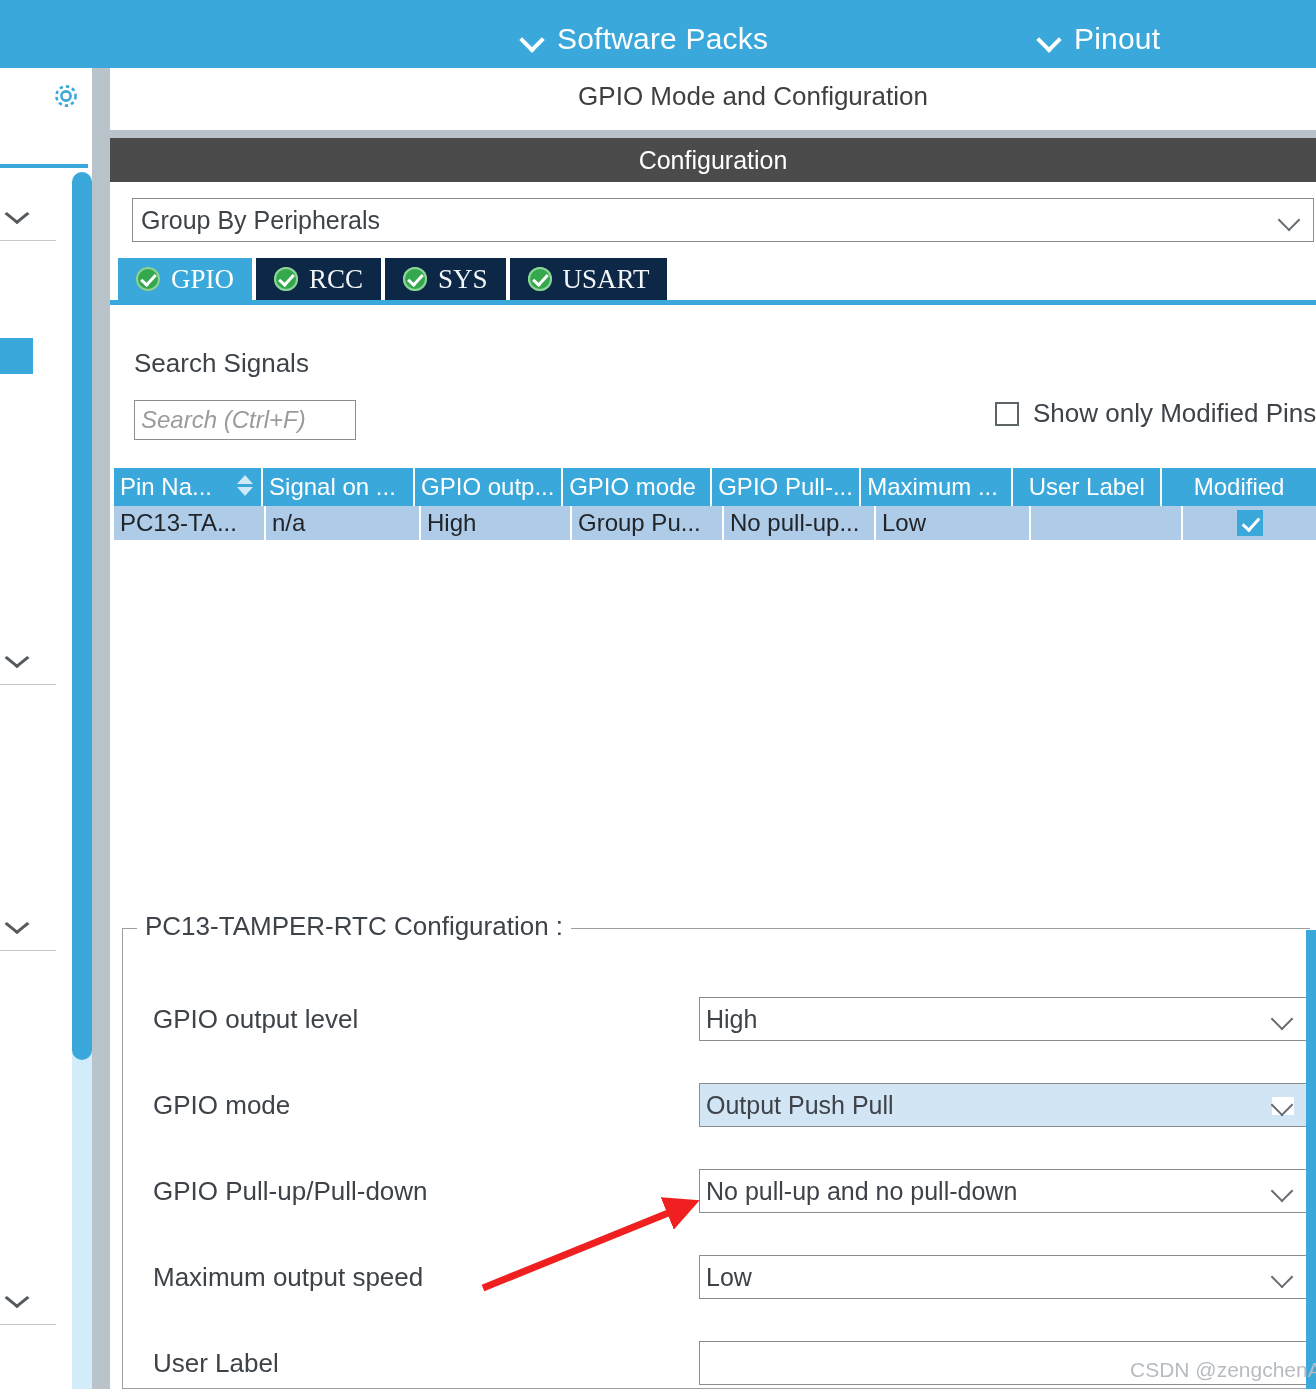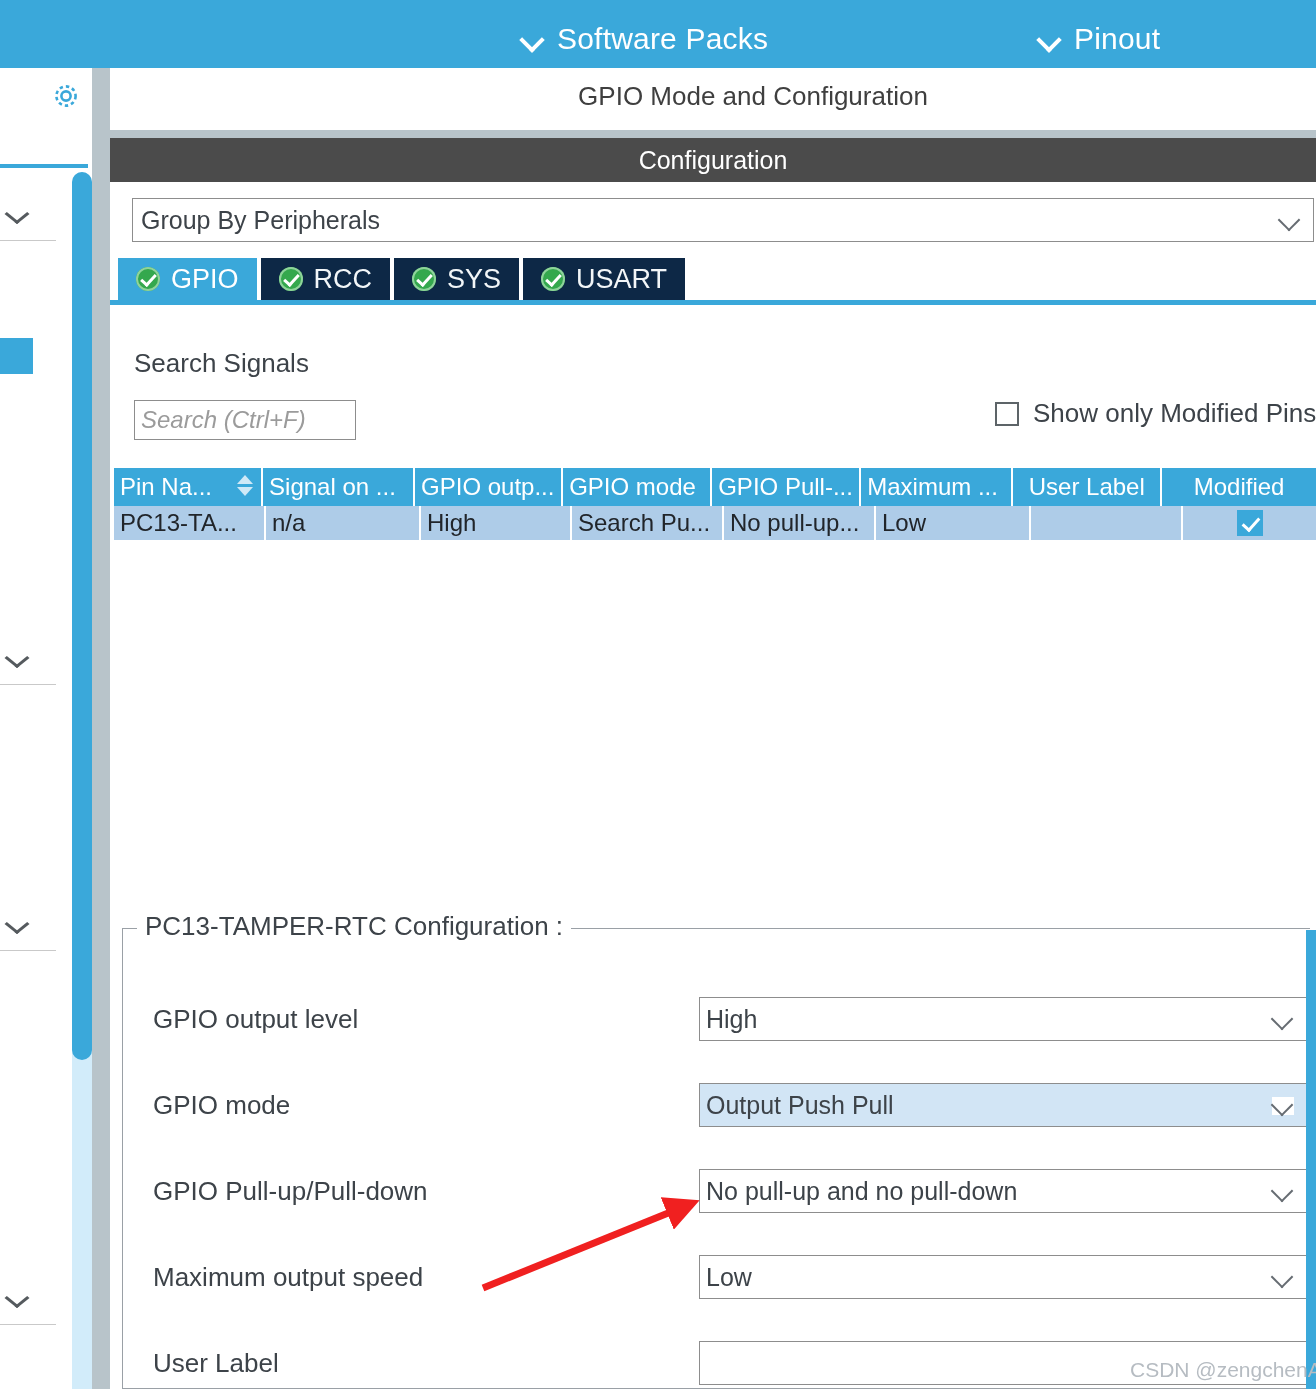--- a/index.html
+++ b/index.html
@@ -199,20 +199,21 @@
     height: 42px;
     display: flex;
     align-items: center;
     gap: 11px;
     padding: 8px 18px;
     background: #0d2846;
     color: #f2f6f8;
     font-size: 27px;
     margin-right: 4px;
     white-space: nowrap;
+    font-family: Liberation Serif, serif;
   }
   .tab.active {
     background: #3aa8da;
     color: #ffffff;
   }
   .tabs-underline {
     position: absolute;
     left: 0; top: 232px; width: 1206px; height: 5px;
     background: #3aa8da;
   }
@@ -553,21 +554,21 @@
         </div>
         <div class="th" style="width:157px; justify-content:center; padding-left:0; border-right:none;">
           <span>Modified</span>
         </div>
       </div>
 
       <div class="pt-row">
         <div class="td" style="width:152px;">PC13-TA...</div>
         <div class="td" style="width:155px;">n/a</div>
         <div class="td" style="width:151px;">High</div>
-        <div class="td" style="width:152px;">Search Pu...</div>
+        <div class="td" style="width:152px;">Group Pu...</div>
         <div class="td" style="width:152px;">No pull-up...</div>
         <div class="td" style="width:155px;">Low</div>
         <div class="td" style="width:152px;"></div>
         <div class="td center" style="width:133px; border-right:none;">
           <span class="cbx-checked"></span>
         </div>
       </div>
     </div>
     <div class="pt-bottomline"></div>
 

